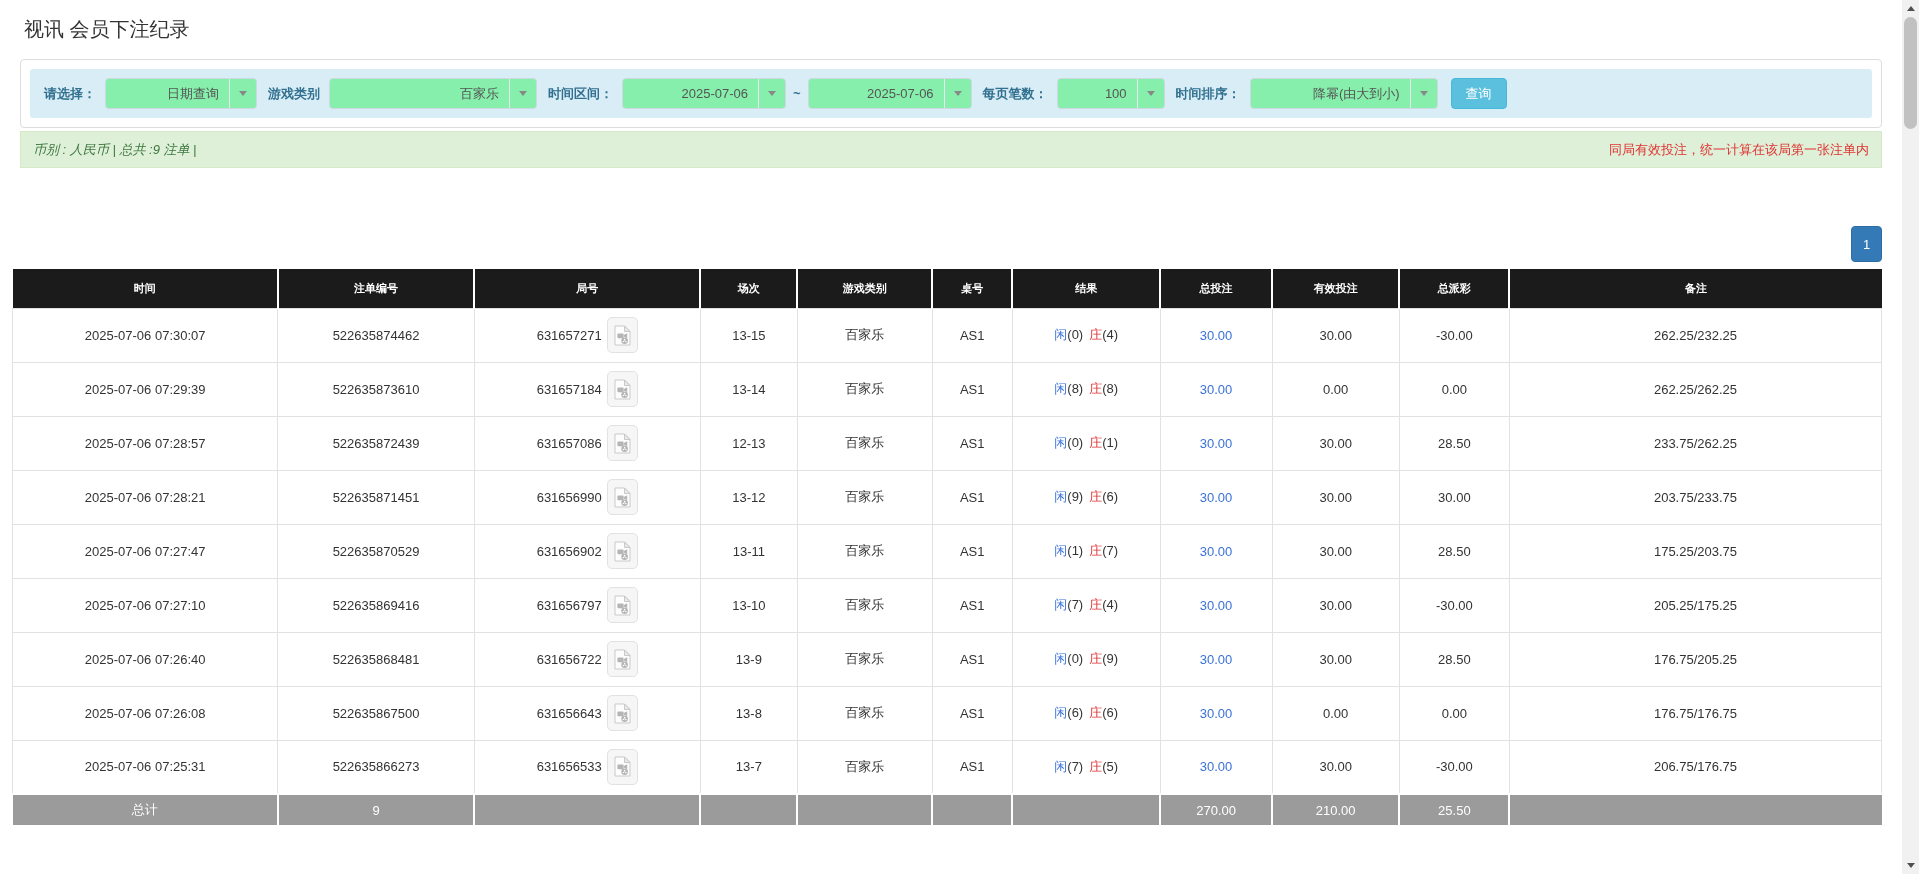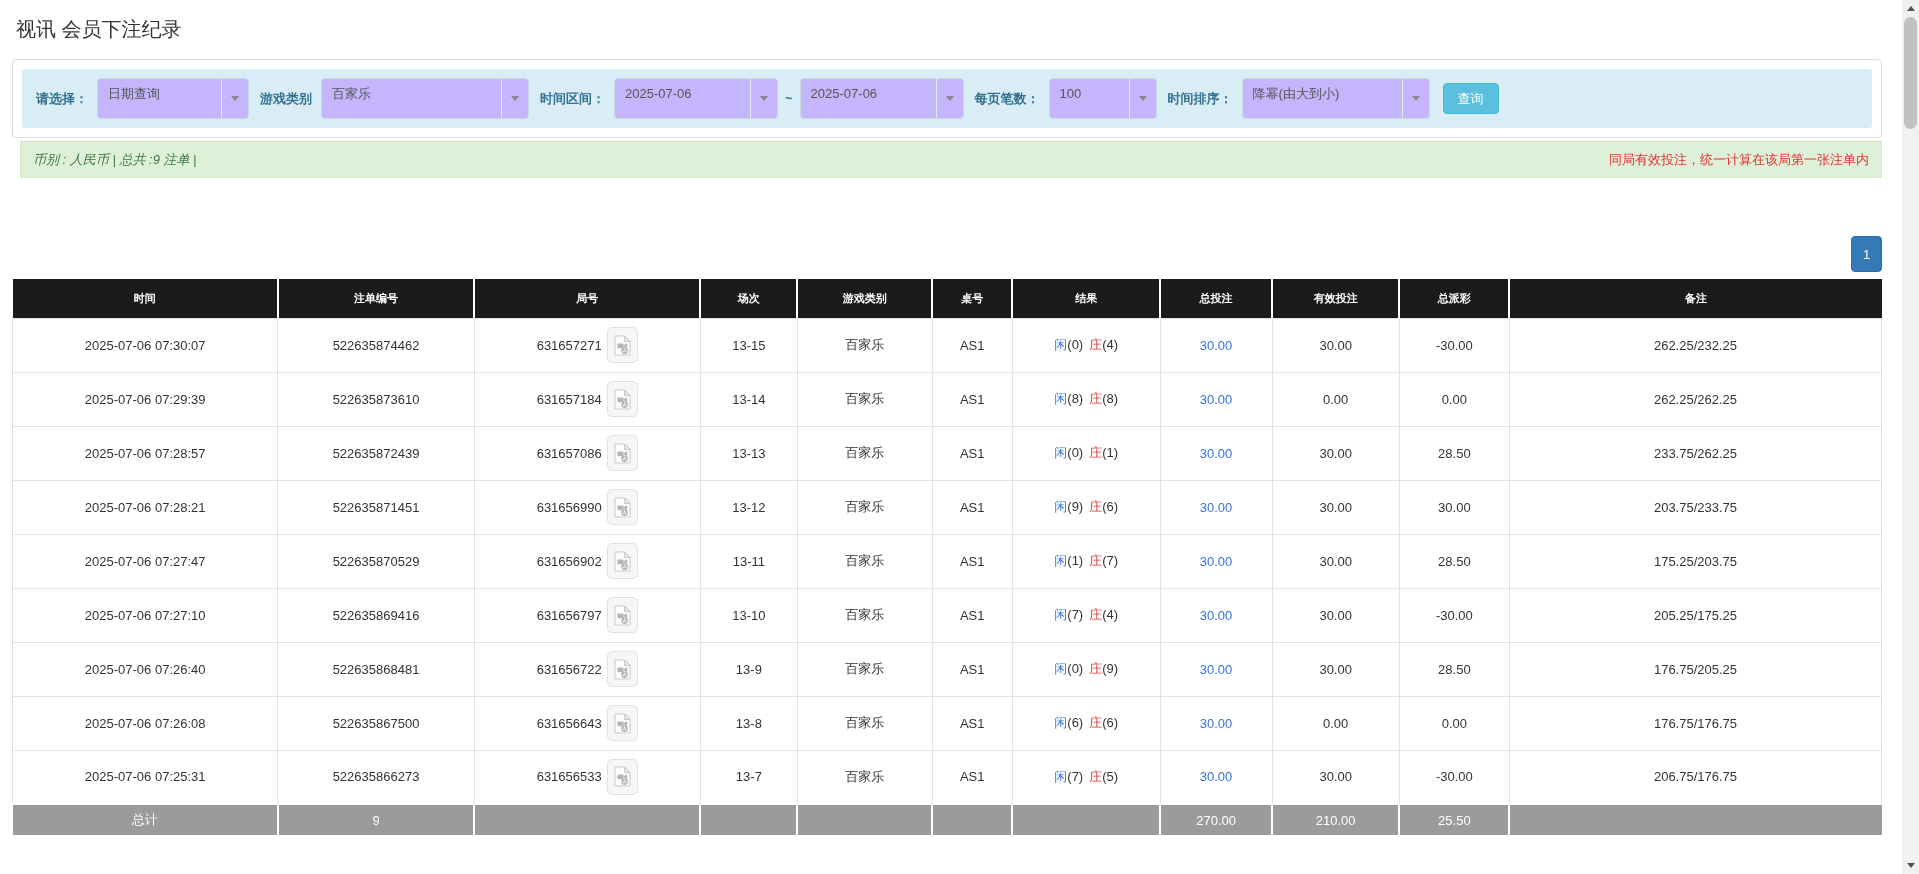--- a/index.html
+++ b/index.html
@@ -5,36 +5,36 @@
   * { box-sizing: border-box; }
   html, body { margin: 0; padding: 0; background: #fff; }
   body {
     font-family: "Liberation Sans", "DejaVu Sans", sans-serif;
     font-size: 13px; color: #333;
     width: 1919px; height: 874px; overflow: hidden; position: relative;
   }
   .page { padding: 10px 37px 24px 12px; }
 
   
-  .page-title { font-size: 20px; font-weight: 500; color: #333; margin: 6px 0 16px 4px; }
+  .page-title { font-size: 20px; font-weight: 500; color: #333; margin: 6px 0 16px 12px; }
 
   
   .filter-panel {
     border: 1px solid #ddd; border-radius: 4px; padding: 9px;
-    margin-bottom: 3px; background: #fff;
+    margin-left: 8px; margin-bottom: 3px; background: #fff;
   }
   .filter-bar {
     background: var(--filter-bg, #d9edf7); border-radius: 3px;
     padding: 9px 10px; display: flex; align-items: center; gap: 7px;
     flex-wrap: nowrap;
   }
   .f-label { font-weight: bold; color: #31708f; white-space: nowrap; margin: 0 2px 0 4px; }
   .sel {
-    background: #c4b5fd; border: 1px solid #cdd9e0; border-radius: 4px;
-    height: 41px; display: inline-flex; align-items: stretch; cursor: pointer;
+    background: #86efac; border: 1px solid #cdd9e0; border-radius: 4px;
+    height: 31px; display: inline-flex; align-items: stretch; cursor: pointer; text-align: right;
   }
   .sel-text { line-height: 29px; padding: 0 10px; color: #555; flex: 1; white-space: nowrap; overflow: hidden; }
   .sel-arrow { width: 27px; border-left: 1px solid #e4ecf1; display: flex; align-items: center; justify-content: center; }
   .caret { width: 0; height: 0; border-left: 4px solid transparent; border-right: 4px solid transparent; border-top: 5px solid #888; }
   .tilde { color: #31708f; font-weight: bold; }
   .btn-query {
     height: 31px; padding: 0 14px; margin-left: 6px;
     background: var(--accent, #5bc0de); border: 1px solid #46b8da; border-radius: 4px;
     color: #fff; font-size: 13px; cursor: pointer;
   }
@@ -270,21 +270,21 @@
             <path d="M9.8 10 l3.4-1.7 v5 l-3.4-1.7 Z" fill="#b5b5b5"></path>
             <circle cx="10.6" cy="15.8" r="3.3" fill="#b5b5b5"></circle>
             <circle cx="10.6" cy="14.5" r="0.75" fill="#fff"></circle>
             <circle cx="9.4" cy="16.5" r="0.75" fill="#fff"></circle>
             <circle cx="11.8" cy="16.5" r="0.75" fill="#fff"></circle>
             <circle cx="10.6" cy="15.8" r="0.5" fill="#fff"></circle>
           </svg>
         </button>
       </span>
     </td>
-    <td>13-13</td>
+    <td>12-13</td>
     <td>百家乐</td>
     <td>AS1</td>
     <td>
       <span class="p-label">闲</span><span>(0)</span><span class="b-label">庄</span><span>(1)</span>
     </td>
     <td><span class="amount-link">30.00</span></td>
     <td>30.00</td>
     <td>28.50</td>
     <td>233.75/262.25</td>
   </tr>

